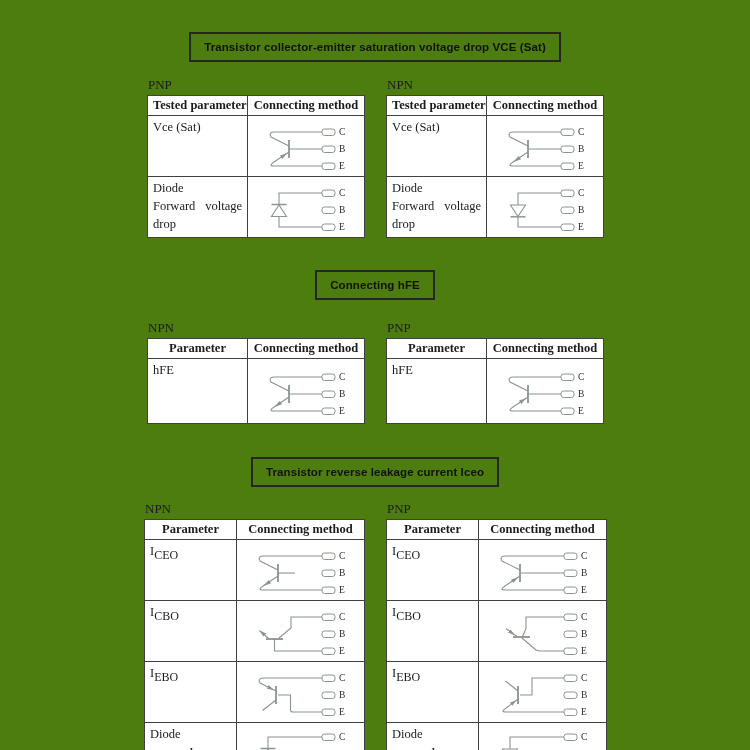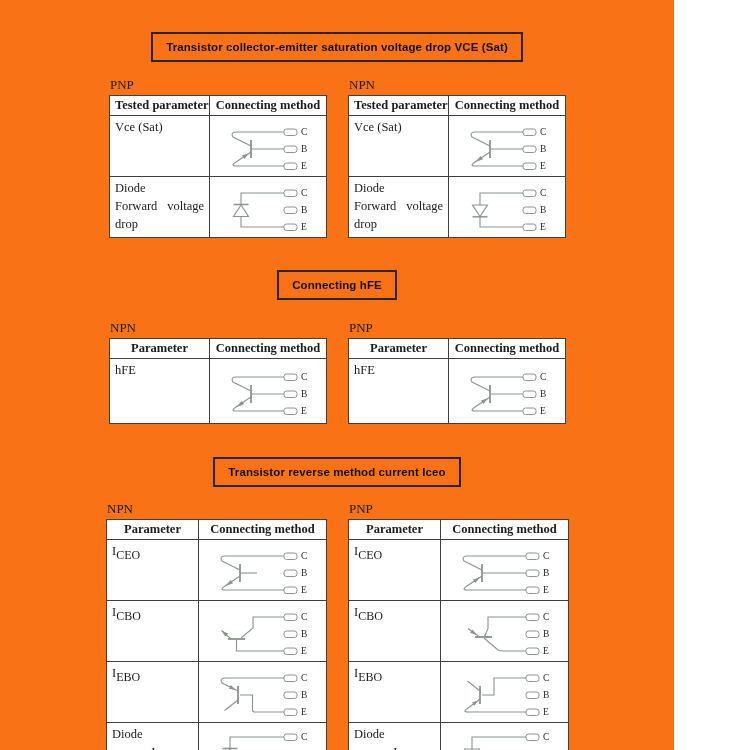--- a/index.html
+++ b/index.html
@@ -1,17 +1,17 @@
 <!DOCTYPE html>
 <html><head>
 <meta charset="utf-8">
 <style>
   html,body{margin:0;padding:0;background:#ffffff;}
   .page{
-    position:relative;width:674px;height:750px;background:#f97316;overflow:hidden;
+    position:relative;width:750px;height:750px;background:#4d7c0f;overflow:hidden;
     font-family:"Liberation Serif",serif;color:#1b1b1b;
   }
   .title-row{display:flex;justify-content:center;}
   .title-box{
     border:2px solid #262626;padding:7px 13px;
     font-family:"Liberation Sans",sans-serif;font-weight:bold;font-size:11.5px;
     color:#111;letter-spacing:.1px;white-space:nowrap;
   }
   .tables-row{display:flex;justify-content:center;gap:22px;}
   .table-block{}
@@ -236,21 +236,21 @@
                     <rect x="73" y="42" width="13" height="6.5" rx="2.5" fill="#fff" stroke="#8b948d" stroke-width="1"></rect>
                     <text x="90" y="48" font-size="9.5" fill="#2a2a2a" font-family="Liberation Serif, serif">E</text>
                   </svg>
                 </td>
               </tr>
             </tbody>
           </table>
         </div>
       </div>
       <div class="title-row" style="margin-top:33px">
-        <div class="title-box">Transistor reverse method current Iceo</div>
+        <div class="title-box">Transistor reverse leakage current Iceo</div>
       </div>
       <div class="tables-row" style="margin-top:14px">
         <div class="table-block" style="width:220px">
           <div class="type-label">NPN</div>
           <table class="conn">
             <colgroup>
               <col style="width:92px">
               <col style="width:128px">
             </colgroup>
             <thead>

